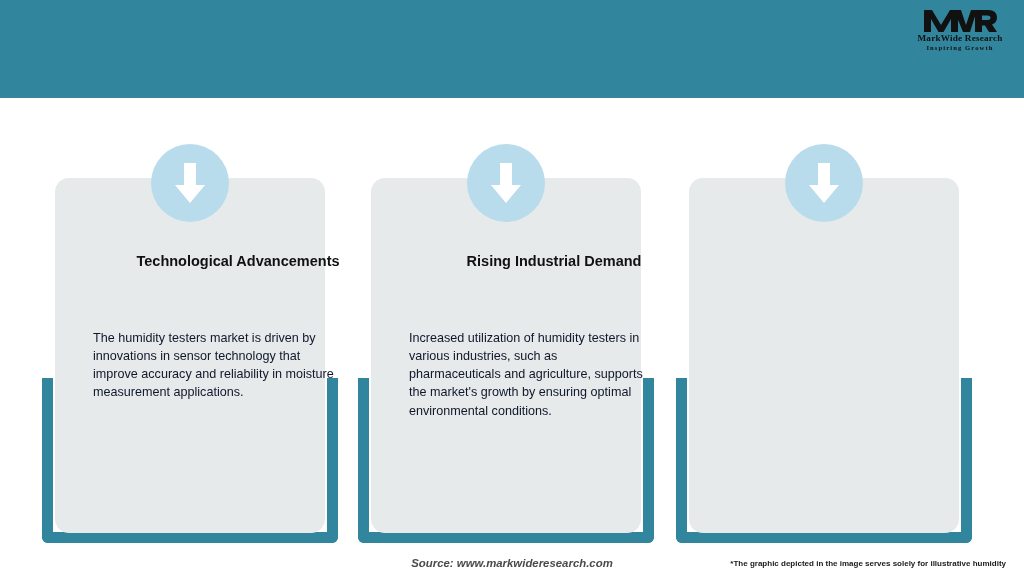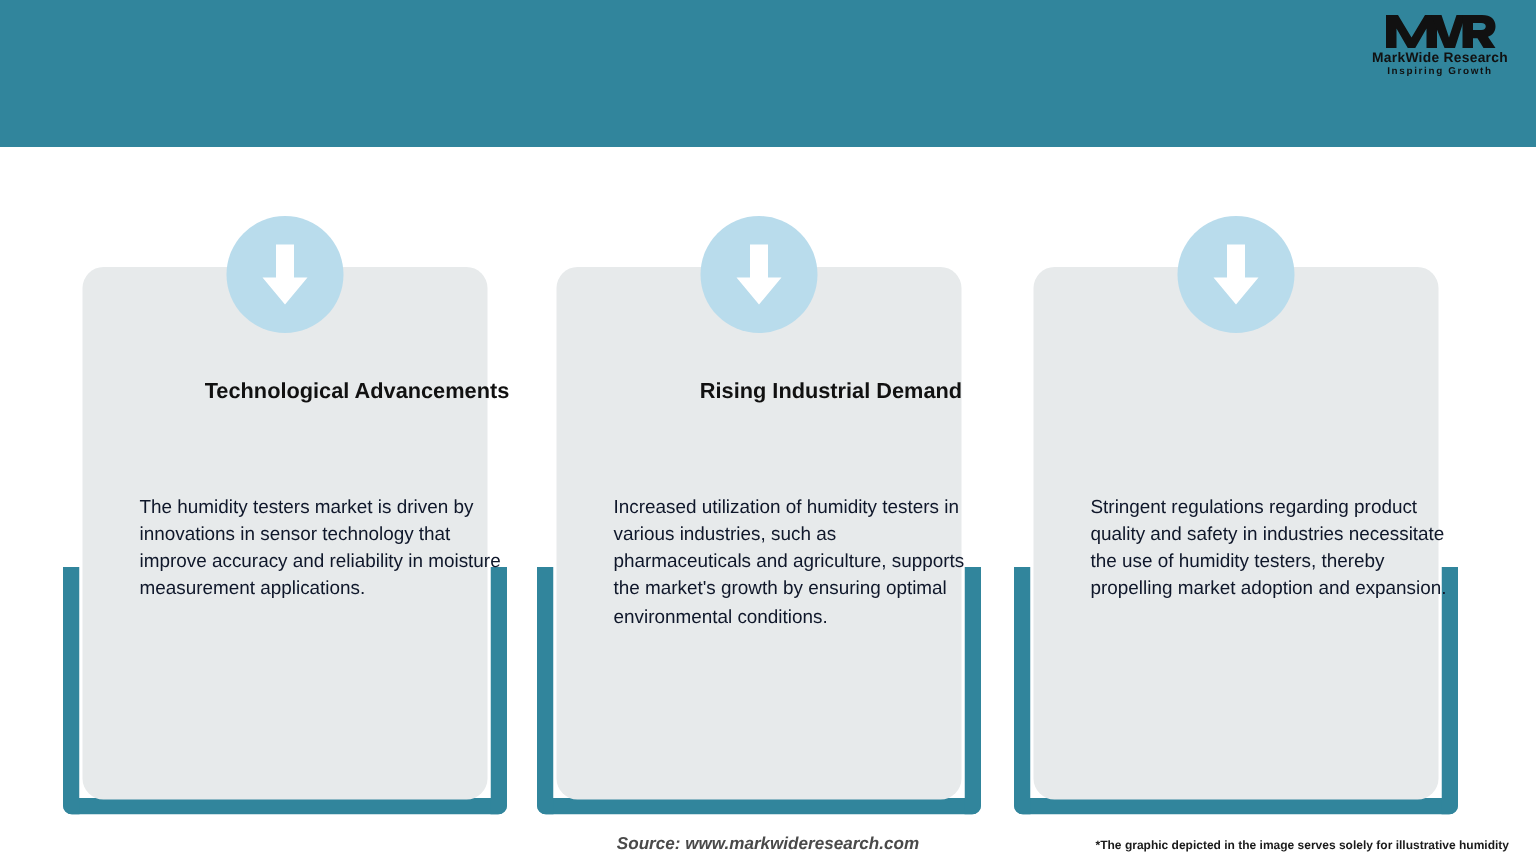--- a/index.html
+++ b/index.html
@@ -40,20 +40,21 @@
   }
 
   
   .logo {
     position: absolute;
     right: 12px;
     top: 8px;
     width: 104px;
     height: 52px;
     text-align: center;
+    font-family: Liberation Serif, serif;
   }
   .logo-mark {
     display: block;
     margin: 0 auto;
   }
   .logo-name {
     display: block;
     font-size: 9.2px;
     font-weight: bold;
     color: #111111;
@@ -214,19 +215,18 @@
   </div>
 
   <div class="card card-3">
     <div class="card-frame"></div>
     <div class="card-panel"></div>
     <div class="card-badge">
       <svg width="34" height="44" viewBox="0 0 34 44">
         <path d="M11 2 L23 2 L23 24 L32 24 L17 42 L2 24 L11 24 Z" fill="#ffffff"></path>
       </svg>
     </div>
-    <div class="card-body">Stringent regulations regarding product quality and safety in industries necessitate the use of humidity testers, thereby propelling market adoption and expansion.</div>
   </div>
 
   <div class="source-note">Source: www.markwideresearch.com</div>
   <div class="disclaimer">*The graphic depicted in the image serves solely for illustrative humidity</div>
 
 </div>
 
 </body></html>

